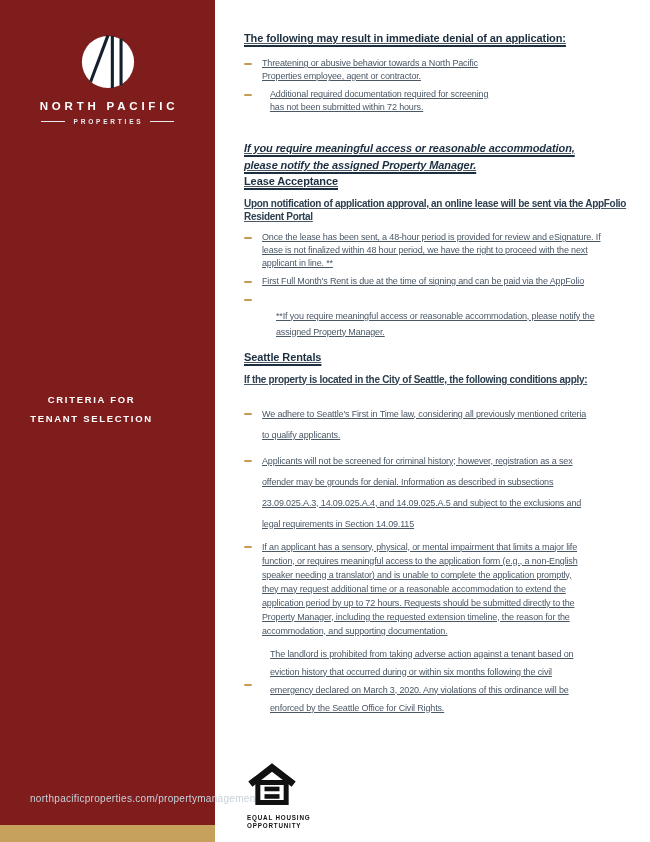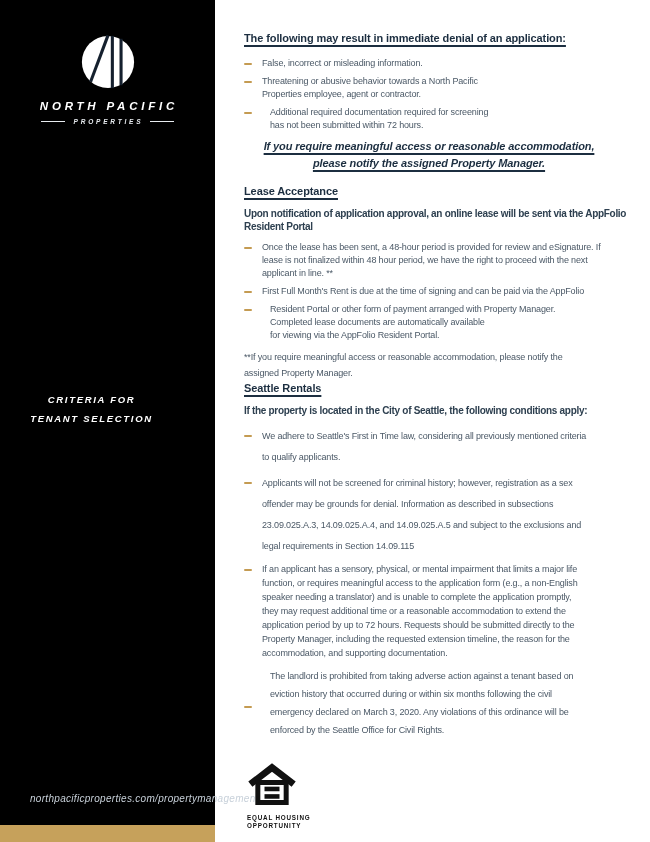--- a/index.html
+++ b/index.html
@@ -7,21 +7,21 @@
   body { font-family:"Liberation Sans","DejaVu Sans",sans-serif; }
 
   .page {
     position:relative; width:650px; height:842px; margin:0 auto;
     background:#ffffff; overflow:hidden;
   }
 
   
   .sidebar {
     position:absolute; left:0; top:0; width:215px; height:825px;
-    background:#000000; color:#fff;font-style:italic;
+    background:#7f1d1d; color:#fff;
   }
   .gold-bar {
     position:absolute; left:0; top:825px; width:215px; height:17px;
     background:#C6A15B;
   }
   .logo-wrap { text-align:center; padding-top:33px; }
   .logo-wrap svg { display:block; margin:0 auto; }
   .brand {
     margin-top:9px; font-size:11.5px; font-weight:bold;
     letter-spacing:3.8px; color:#ffffff; white-space:nowrap;
@@ -42,66 +42,66 @@
   }
   .website {
     position:absolute; top:793px; left:30px;
     font-size:10px; letter-spacing:0.3px; color:#c8d1da; cursor:pointer;
   }
 
   
   .content {
     position:absolute; left:215px; top:0; width:435px; height:842px;
     padding:31px 12px 0 29px; color:#4A5866;
-    font-size:9px; letter-spacing:-0.15px;
+    font-size:9px; letter-spacing:-0.15px;text-decoration:underline;
   }
   .prewrap { white-space:pre-line; }
 
   h1.doc-h, h2.doc-h {
     color:#1C2E40; font-size:11px; line-height:15px; letter-spacing:-0.1px;
   }
   .doc-h .u {
     text-decoration:underline; text-underline-offset:3px;
     text-decoration-thickness:1.5px;
   }
   .notice {
-    margin-top:6px; color:#1C2E40; font-size:11px; font-weight:bold;
+    margin-top:26px; color:#1C2E40; font-size:11px; font-weight:bold;
     font-style:italic; line-height:17px; letter-spacing:-0.1px;
     text-decoration:underline; text-underline-offset:3px;
-    text-decoration-thickness:1.5px; max-width:370px;text-align:center;
-  }
-  .h-lease { margin-top:12px; }
-  .h-seattle { }
+    text-decoration-thickness:1.5px; max-width:370px;
+  }
+  .h-lease { margin-top:0; }
+  .h-seattle { margin-top:10px; }
   .intro {
     margin-top:8px; color:#2E4050; font-weight:bold;
     font-size:10px; line-height:13px; letter-spacing:-0.3px;
   }
   .bullets { margin-top:11px; }
   .bullets-mid { margin-top:8px; }
-  .bullets-seattle { margin-top:9px; }
+  .bullets-seattle { margin-top:18px; }
 
   .bullet { display:flex; margin-bottom:5px; }
   .bullet:last-child { margin-bottom:0;gap:8px; }
   .dash {
     flex:none; width:8px; height:2px; background:#C49B52;
     margin-top:5.5px; margin-right:10px; border-radius:1px;
   }
   .btext { line-height:13px; }
 
   .lh-xl .btext { line-height:21px; }
   .lh-xl .dash  { margin-top:9px; }
   .lh-md .btext { line-height:14px; }
   .lh-md .dash  { margin-top:6.5px; }
   .lh-lg .btext { line-height:18px; }
   .lh-lg .dash  { margin-top:8px; }
   .mt0 { margin-top:0; }
   .mt2 { margin-top:2px; }
   .mt7 { margin-top:7px;align-items:center; }
 
-  .footnote { margin-top:7px; line-height:16px; }
+  .footnote { margin-top:7px; line-height:16px;margin-left:32px; }
 
   
   .eho { position:absolute; left:247px; top:763px; }
   .eho-text {
     margin-top:3px; color:#111; font-size:6.3px; font-weight:bold;
     letter-spacing:0.8px; line-height:7.5px; white-space:pre-line;
   }
 </style>
 </head>
 <body>
@@ -131,24 +131,20 @@
   </aside>
   <div class="gold-bar"></div>
 
   <main class="content">
 
     <h1 class="doc-h"><span class="u">The following may result in immediate denial of an application:</span></h1>
 
     <div class="bullets">
       <div class="bullet">
         <span class="dash"></span>
-        <span class="btext prewrap">False, incorrect or misleading information.</span>
-      </div>
-      <div class="bullet">
-        <span class="dash"></span>
         <span class="btext prewrap">Threatening or abusive behavior towards a North Pacific
 Properties employee, agent or contractor.</span>
       </div>
       <div class="bullet">
         <span class="dash"></span>
         <span class="btext prewrap">Additional required documentation required for screening
 has not been submitted within 72 hours.</span>
       </div>
     </div>
 
@@ -165,23 +161,20 @@
         <span class="btext prewrap">Once the lease has been sent, a 48-hour period is provided for review and eSignature. If
 lease is not finalized within 48 hour period, we have the right to proceed with the next
 applicant in line. **</span>
       </div>
       <div class="bullet">
         <span class="dash"></span>
         <span class="btext prewrap">First Full Month's Rent is due at the time of signing and can be paid via the AppFolio</span>
       </div>
       <div class="bullet">
         <span class="dash"></span>
-        <span class="btext prewrap">Resident Portal or other form of payment arranged with Property Manager.
-Completed lease documents are automatically available
-for viewing via the AppFolio Resident Portal.</span>
       </div>
     </div>
 
     <p class="footnote prewrap">**If you require meaningful access or reasonable accommodation, please notify the
 assigned Property Manager.</p>
 
     <h2 class="doc-h h-seattle"><span class="u">Seattle Rentals</span></h2>
 
     <p class="intro">If the property is located in the City of Seattle, the following conditions apply:</p>
 

